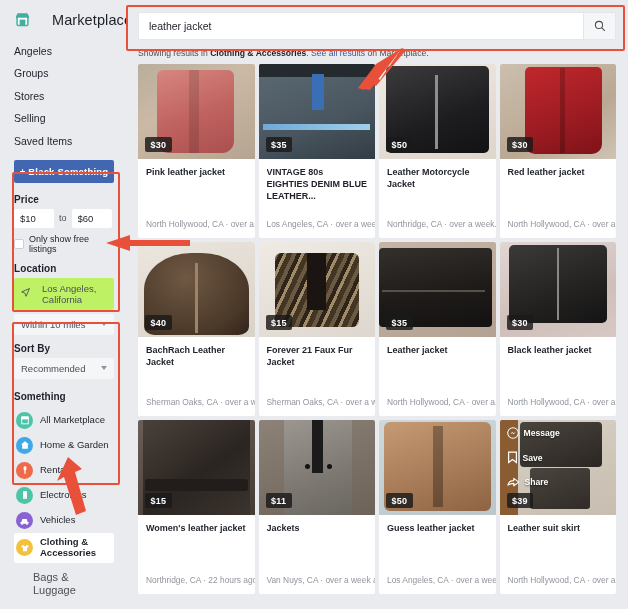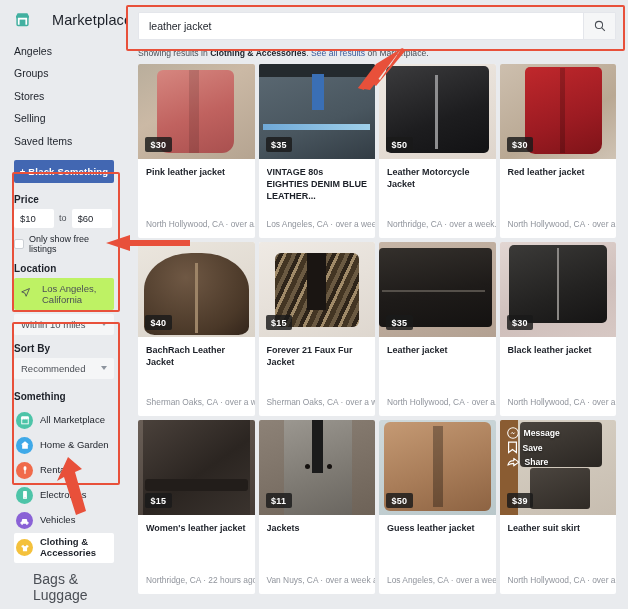--- a/index.html
+++ b/index.html
@@ -99,21 +99,21 @@
     line-height: 1.15;
   }
   .cat-item.active { background: #fff; font-weight: bold; }
   .cat-ico {
     width: 17px; height: 17px; border-radius: 50%;
     flex: 0 0 17px; display: flex; align-items: center;
     justify-content: center; color: #fff;
   }
   .subcats { padding: 3px 14px 0 33px; }
   .subcat {
-    font-size: 14px; color: #4b4f56;
+    font-size: 11px; color: #4b4f56;
     padding: 5px 0; line-height: 1.2; cursor: pointer;
   }
 
   
   .main {
     flex: 1; height: 609px;
     background: #e9ebee;
     padding: 0 6px 0 4px;
     position: relative;
   }
@@ -172,21 +172,21 @@
     overflow: hidden;
   }
   .card-sub {
     font-size: 8.4px; color: #90949c;
     line-height: 1.3; padding: 0 8px 8px 8px;
     white-space: nowrap; overflow: hidden;
   }
   .overlay {
     position: absolute; inset: 0;
     padding: 7px 0 0 7px;
-    display: flex; flex-direction: column; gap: 2px;
+    display: flex; flex-direction: column; gap: 12px;
   }
   .ov-row {
     display: flex; align-items: center; gap: 5px;
     color: #fff; font-size: 8.6px; font-weight: bold;
     text-shadow: 0 1px 2px rgba(0,0,0,.55);
     cursor: pointer;
   }
 
   
   .hl {

